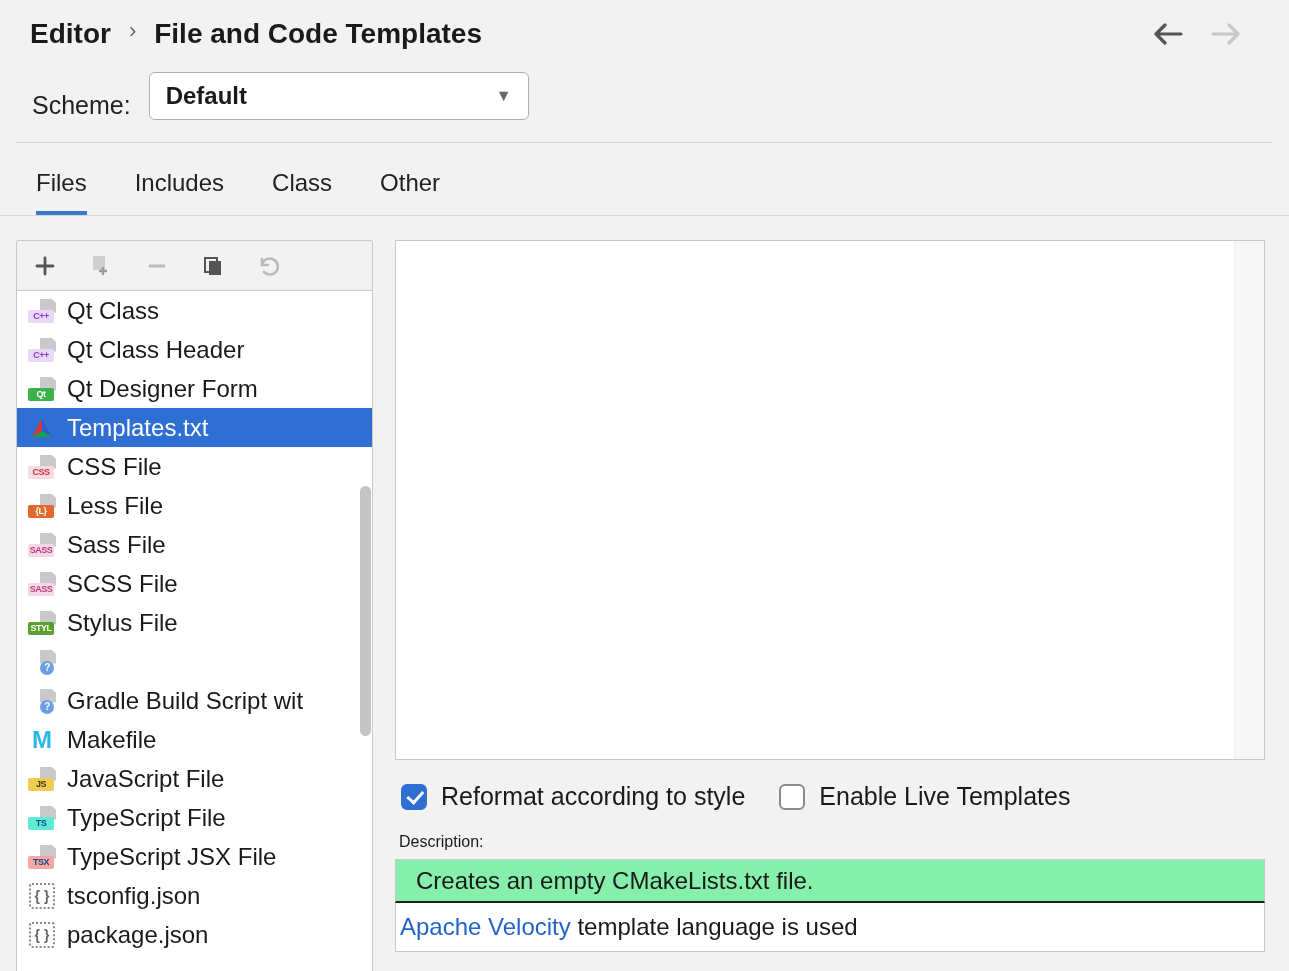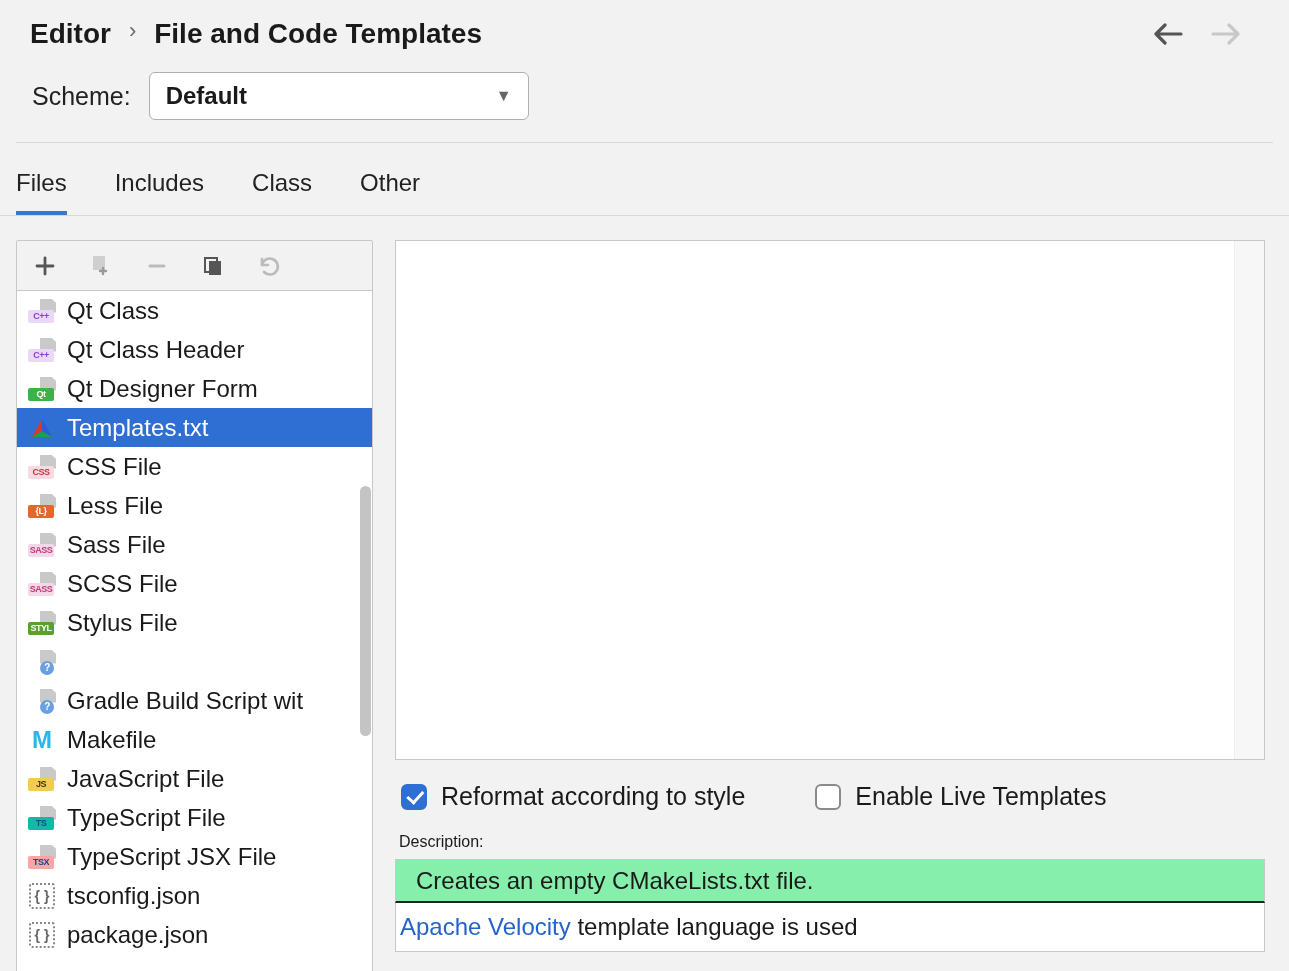--- a/index.html
+++ b/index.html
@@ -42,21 +42,21 @@
     line-height: 1;
   }
   .nav-arrow.disabled {
     color: #c8c8c8;
     cursor: default;
   }
   .nav-arrow svg { display:block; }
 
   .scheme-row {
     display: flex;
-    align-items: center;
+    align-items: flex-end;
     padding: 10px 16px 22px 16px;
     gap: 18px;
     border-bottom: 1px solid #d8d8d8;
     margin: 0 16px;
   }
   .scheme-label {
     font-size: 25px;
     color: #222;
   }
   .scheme-select {
@@ -75,21 +75,21 @@
   }
   .scheme-select .caret {
     margin-left: auto;
     color: #666;
     font-size: 16px;
   }
 
   .tabs {
     display: flex;
     gap: 48px;
-    padding: 26px 16px 0 16px;
+    padding: 26px 16px 0 36px;
     font-size: 24px;
     color: #222;
     border-bottom: 1px solid #d8d8d8;
     margin: 0 0 0 0;
   }
   .tab {
     padding-bottom: 14px;
     cursor: pointer;
     border-bottom: 4px solid transparent;
   }
@@ -242,21 +242,21 @@
     position:absolute;
     right:0; top:0;
     width: 30px; height: 100%;
     border-left: 1px solid #eee;
     background: #f7f7f7;
   }
 
   .options-row {
     display: flex;
     align-items: center;
-    gap: 70px;
+    gap: 34px;
     padding: 22px 6px 8px 6px;
   }
   .chk {
     display: flex;
     align-items: center;
     gap: 14px;
     font-size: 25px;
     cursor: pointer;
   }
   .chk .box {
@@ -486,21 +486,21 @@
                 <span class="sheet"></span>
                 <span class="tag" style="background:#f2cc52;color:#3a3a00;">JS</span>
               </span>
             </span>
             <span>JavaScript File</span>
           </div>
           <div class="list-item">
             <span class="icon">
               <span class="file-ico">
                 <span class="sheet"></span>
-                <span class="tag" style="background:#14b8a6;color:#0a4a8a;">TS</span>
+                <span class="tag" style="background:#5eead4;color:#0a4a8a;">TS</span>
               </span>
             </span>
             <span>TypeScript File</span>
           </div>
           <div class="list-item">
             <span class="icon">
               <span class="file-ico">
                 <span class="sheet"></span>
                 <span class="tag" style="background:#fca5a5;color:#0a4a8a;">TSX</span>
               </span>

